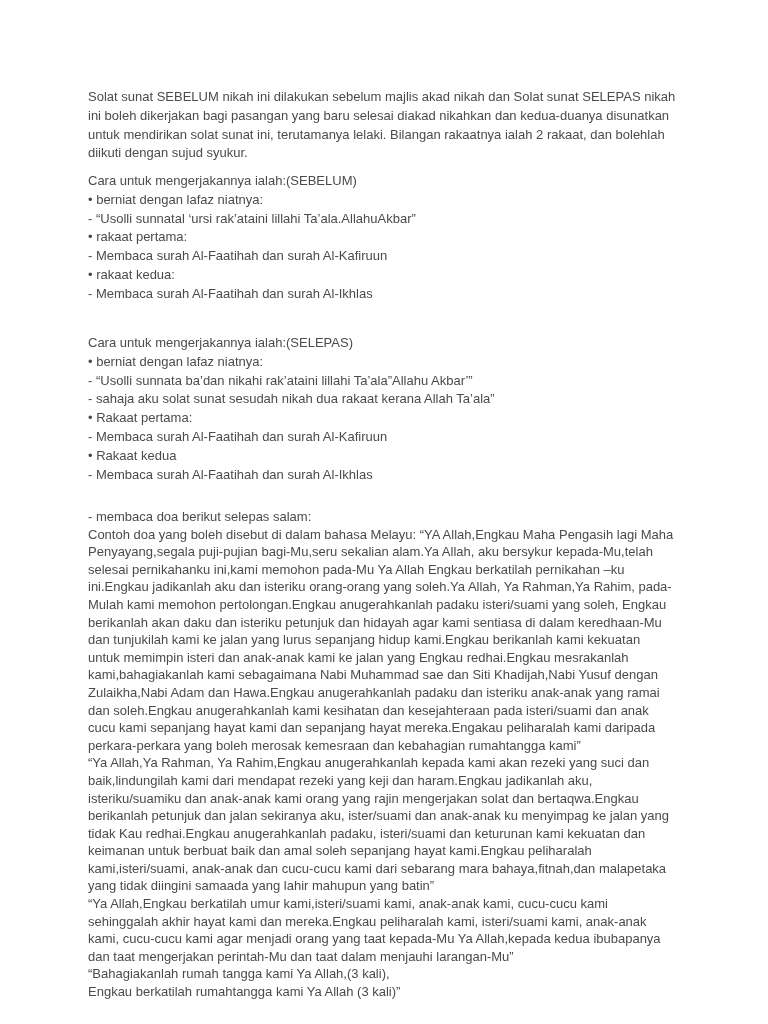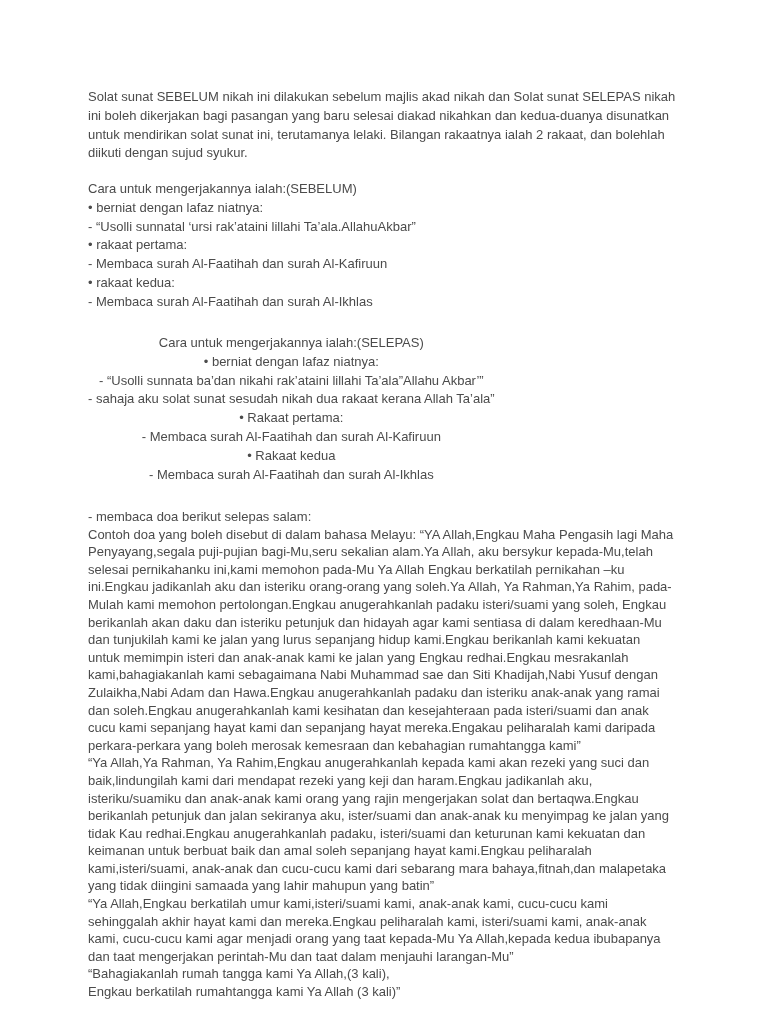--- a/index.html
+++ b/index.html
@@ -27,22 +27,22 @@
     color: #4b4b4b;
     font-size: 13px;
     font-family: "Liberation Sans", sans-serif;
     white-space: pre;
     letter-spacing: 0px;
   }
   .para .line {
     white-space: pre;
   }
   #para-intro   { top: 88px;  line-height: 18.8px; }
-  #para-sebelum { top: 180px; line-height: 18.8px; }
-  #para-selepas { top: 334px; line-height: 18.8px; text-align: center; }
+  #para-sebelum { top: 172px; line-height: 18.8px; }
+  #para-selepas { top: 334px; line-height: 18.8px; }
   #para-doa     { top: 508px; line-height: 17.6px; }
 </style>
 </head>
 <body style="background: rgb(255, 255, 255);">
 
 <div class="page">
   <div class="para" id="para-intro" style="color: rgb(75, 75, 75);"><div class="line">Solat sunat SEBELUM nikah ini dilakukan sebelum majlis akad nikah dan Solat sunat SELEPAS nikah</div><div class="line">ini boleh dikerjakan bagi pasangan yang baru selesai diakad nikahkan dan kedua-duanya disunatkan</div><div class="line">untuk mendirikan solat sunat ini, terutamanya lelaki. Bilangan rakaatnya ialah 2 rakaat, dan bolehlah</div><div class="line">diikuti dengan sujud syukur.</div></div>
 
   <div class="para" id="para-sebelum" style="color: rgb(75, 75, 75);"><div class="line">Cara untuk mengerjakannya ialah:(SEBELUM)</div><div class="line">• berniat dengan lafaz niatnya:</div><div class="line">- “Usolli sunnatal ‘ursi rak’ataini lillahi Ta’ala.AllahuAkbar”</div><div class="line">• rakaat pertama:</div><div class="line">- Membaca surah Al-Faatihah dan surah Al-Kafiruun</div><div class="line">• rakaat kedua:</div><div class="line">- Membaca surah Al-Faatihah dan surah Al-Ikhlas</div></div>
 

